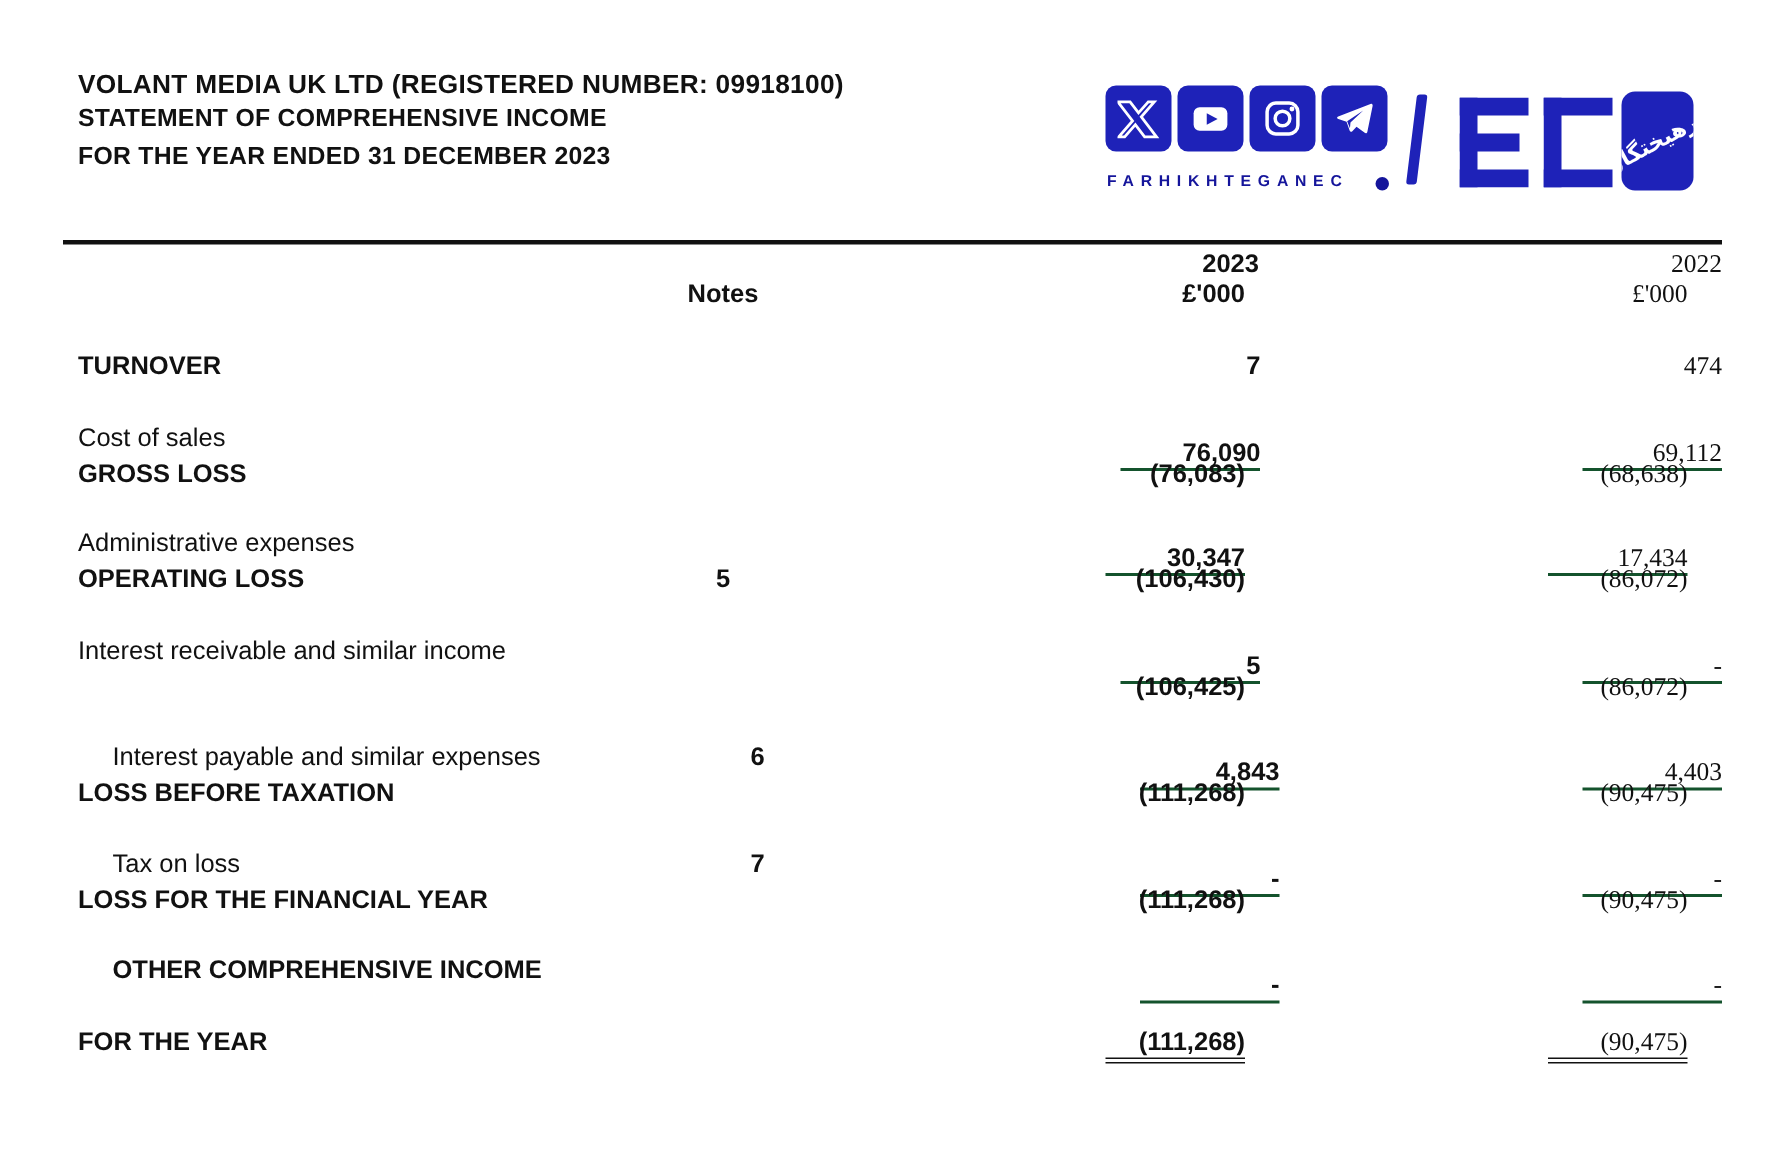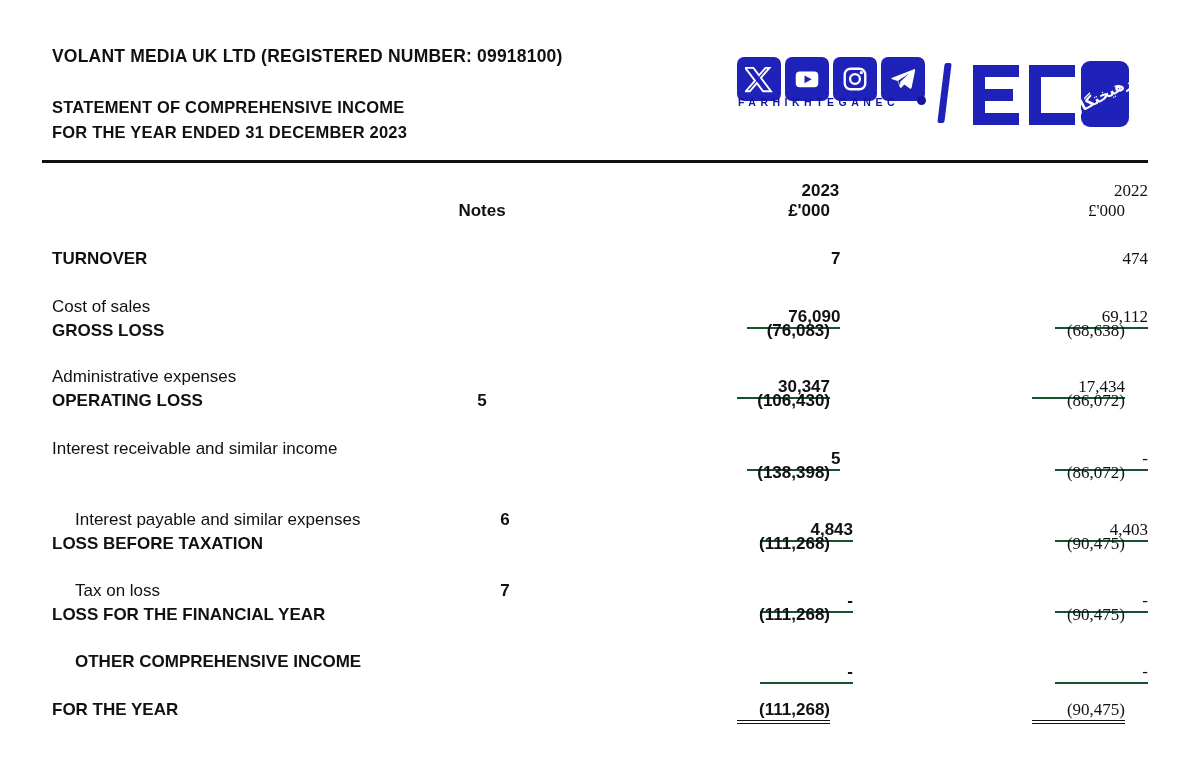--- a/index.html
+++ b/index.html
@@ -5,30 +5,30 @@
   * { margin:0; padding:0; box-sizing:border-box; }
   html,body { background:#ffffff; }
   body {
     width:1190px; height:770px; position:relative; overflow:hidden;
     font-family:"Liberation Sans","DejaVu Sans",sans-serif;
     color:#111;
   }
   
   .doc-header { position:absolute; left:52px; top:46px; }
   .company-title { font-size:17.5px; font-weight:bold; letter-spacing:.2px; }
-  .stmt-title { margin-top:28px; font-size:16.5px; font-weight:bold; line-height:25px; letter-spacing:.2px; }
+  .stmt-title { font-size:16.5px; font-weight:bold; line-height:25px; letter-spacing:.2px; }
 
   
   .brand { position:absolute; left:737px; top:55px; width:400px; height:82px; }
   .social-row { position:absolute; left:0; top:2px; display:flex; gap:4px; }
   .social-sq {
     width:44px; height:44px; border-radius:7px; background:#1e22b8;
     display:flex; align-items:center; justify-content:center;
   }
-  .brand-text-row { position:absolute; left:1px; top:41px; width:188px; display:flex; align-items:flex-start; justify-content:space-between; }
+  .brand-text-row { position:absolute; left:1px; top:60px; width:188px; display:flex; align-items:flex-end; justify-content:space-between; }
   .brand-text { font-size:10.5px; font-weight:bold; letter-spacing:4.5px; color:#15159b; white-space:nowrap; }
   .brand-dot { width:9px; height:9px; border-radius:50%; background:#15159b; flex:0 0 auto; margin-left:-2px; }
   .sep-bar {
     position:absolute; left:204px; top:8px; width:7px; height:60px;
     background:#1e22b8; transform:skewX(-7deg); border-radius:2px;
   }
   .ec-letter { position:absolute; top:10px; }
   .ec-letter.e { left:236px; }
   .ec-letter.c { left:292px; }
   .calli-sq {
@@ -48,21 +48,21 @@
   }
   .trow { display:flex; height:20px; line-height:20px; font-size:17px; }
   .c-label { width:400px; padding-left:10px; white-space:nowrap; }
   .c-note  { width:80px;  text-align:center;font-weight:bold; }
   .c-v23   { width:308px; text-align:right; }
   .c-v22   { width:295px; text-align:right;font-family:Liberation Serif, serif; }
   .bold { font-weight:bold; }
   .num { display:inline-block; min-width:93px; text-align:right; }
   .sum  .num { border-bottom:2px solid #14532d;margin-top:10px; }
   .dsum .num { border-bottom:4px double #111; }
-  .hdr1 { margin-top:18px;gap:42px; }
+  .hdr1 { margin-top:3px;gap:42px; }
   .mt28 { margin-top:28px;gap:36px; }
   .mt27 { margin-top:27px;justify-content:flex-end; }
   .mt26 { margin-top:26px; }
   .mt4  { margin-top:4px; }
 </style>
 </head>
 <body>
 
 <div class="doc-header">
   <div class="company-title">VOLANT MEDIA UK LTD (REGISTERED NUMBER: 09918100)</div>
@@ -177,21 +177,21 @@
   <div class="trow mt28 sum">
     <div class="c-label">Interest receivable and similar income</div>
     <div class="c-note"></div>
     <div class="c-v23"><span class="num bold">5</span></div>
     <div class="c-v22"><span class="num">-</span></div>
   </div>
 
   <div class="trow mt4">
     <div class="c-label"></div>
     <div class="c-note"></div>
-    <div class="c-v23"><span class="num bold">(138,398)</span></div>
+    <div class="c-v23"><span class="num bold">(106,425)</span></div>
     <div class="c-v22"><span class="num">(86,072)</span></div>
   </div>
 
   <div class="trow mt27 sum">
     <div class="c-label">Interest payable and similar expenses</div>
     <div class="c-note">6</div>
     <div class="c-v23"><span class="num bold">4,843</span></div>
     <div class="c-v22"><span class="num">4,403</span></div>
   </div>
 

